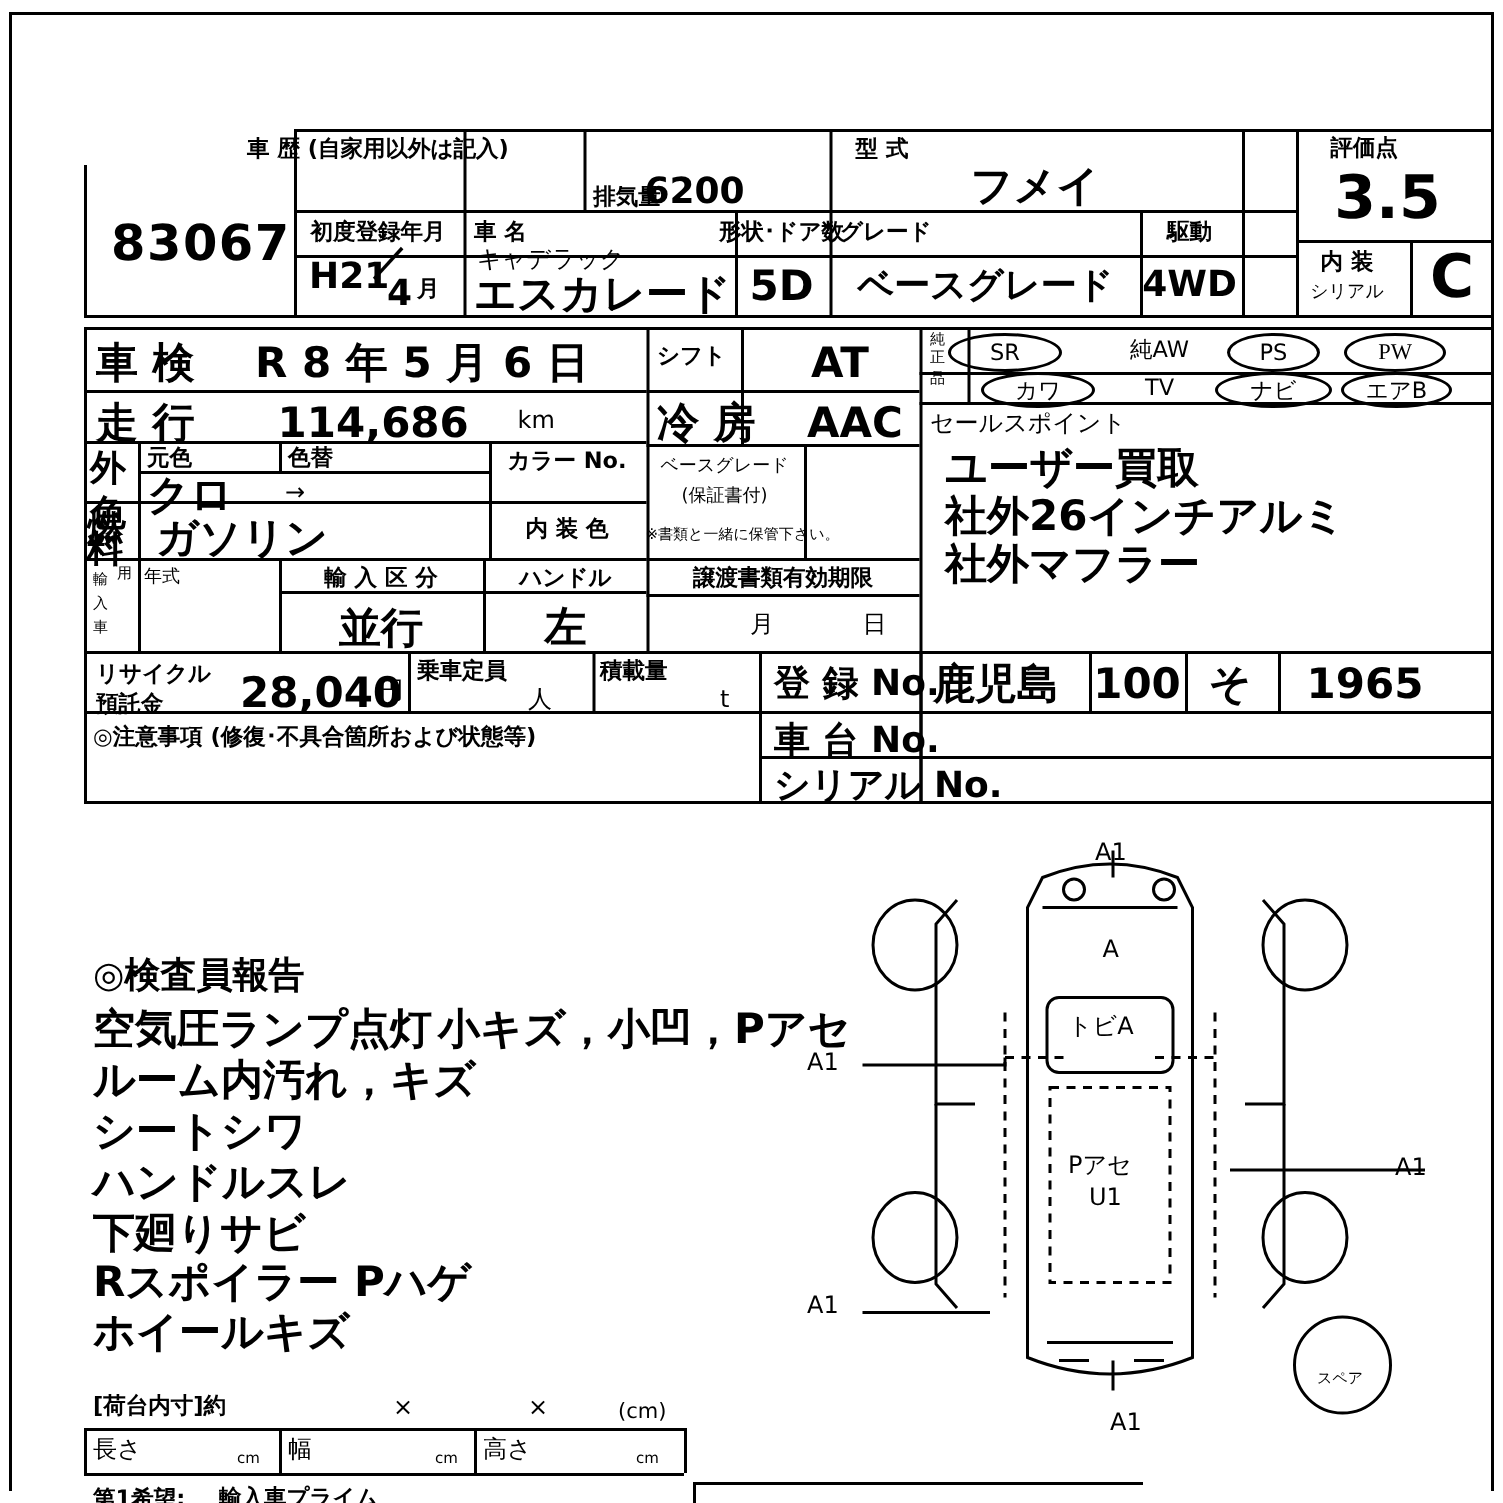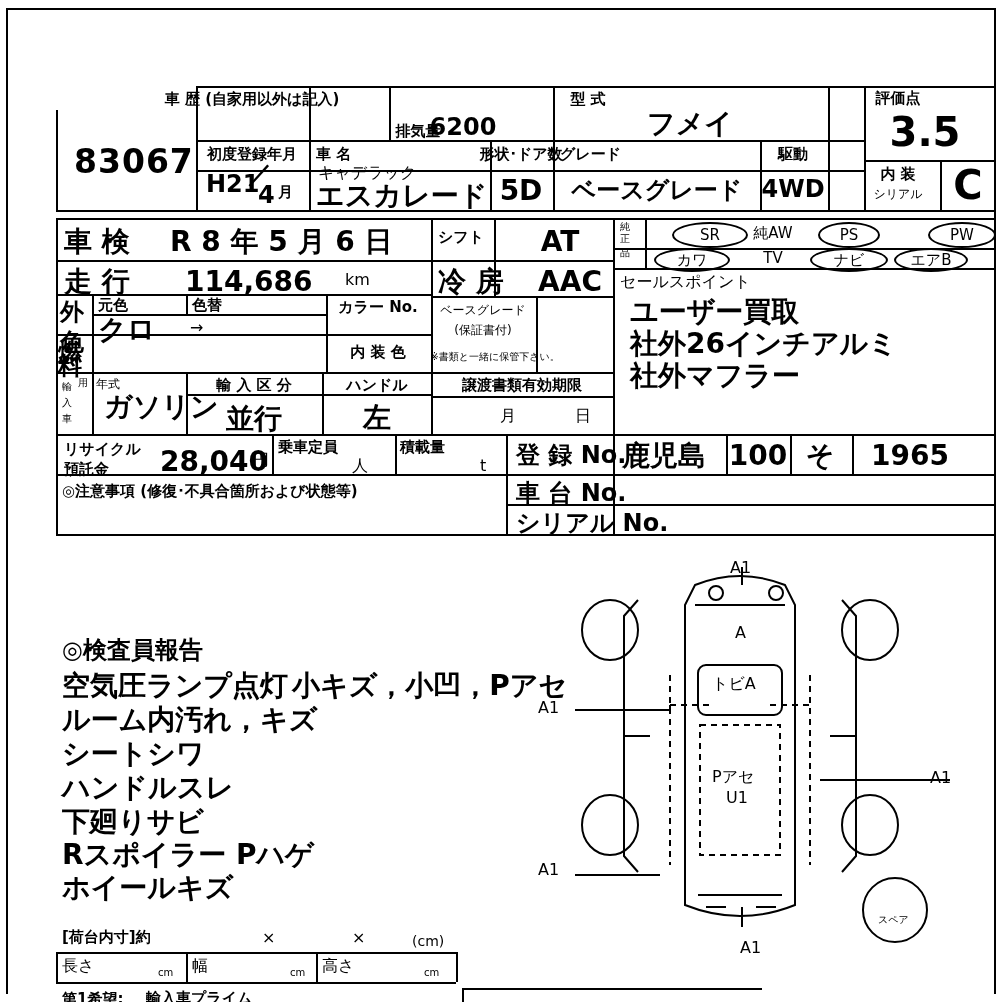--- a/index.html
+++ b/index.html
@@ -60,21 +60,21 @@
   <div class="bd h" style="left:864px;top:86px;width:132px;"></div>
 
   <div class="txt lotno" style="left:74px;top:145px;">83067</div>
 
   <div class="txt lbl-b c" style="left:252px;top:92px;">車 歴 (自家用以外は記入)</div>
   <div class="txt lbl-b c" style="left:418px;top:92px;margin-top:32px;">排気量</div>
   <div class="txt val-b c" style="left:463px;top:115px;">6200</div>
   <div class="txt lbl-b c" style="left:588px;top:92px;">型  式</div>
   <div class="txt big c" style="left:690px;top:110px;">フメイ</div>
 
-  <div class="txt lbl-b c" style="left:898px;top:91px;">評価点</div>
+  <div class="txt lbl-b c" style="left:898px;top:91px;padding-left:23px;">評価点</div>
   <div class="txt grade c" style="left:925px;top:112px;">3.5</div>
   <div class="txt lbl-b c" style="left:898px;top:167px;">内 装</div>
   <div class="txt small c" style="left:898px;top:188px;">シリアル</div>
   <div class="txt grade c" style="left:968px;top:165px;">C</div>
 
   <div class="txt lbl-b c" style="left:252px;top:147px;">初度登録年月</div>
   <div class="txt val-b" style="left:206px;top:172px;">H21</div>
   <div class="txt val-b" style="left:248px;top:162px;">／</div>
   <div class="txt val-b" style="left:258px;top:183px;">4</div>
   <div class="txt lbl-b" style="left:278px;top:185px;">月</div>
@@ -144,21 +144,21 @@
   <div class="txt val-b" style="left:60px;top:300px;">外</div>
   <div class="txt val-b" style="left:60px;top:330px;">色</div>
   <div class="txt lbl-b" style="left:98px;top:298px;">元色</div>
   <div class="txt big" style="left:98px;top:316px;">クロ</div>
   <div class="txt lbl-b" style="left:192px;top:298px;">色替</div>
   <div class="txt val" style="left:190px;top:320px;">→</div>
   <div class="txt lbl-b c" style="left:378px;top:300px;">カラー No.</div>
 
   <div class="txt val-b" style="left:58px;top:340px;">燃</div>
   <div class="txt val-b" style="left:58px;top:354px;">料</div>
-  <div class="txt big" style="left:104px;top:345px;margin-top:48px;">ガソリン</div>
+  <div class="txt big" style="left:104px;top:345px;">ガソリン</div>
   <div class="txt lbl-b c" style="left:378px;top:345px;">内 装 色</div>
 
   <div class="txt xsmall" style="left:62px;top:382px;">輸</div>
   <div class="txt xsmall" style="left:62px;top:398px;">入</div>
   <div class="txt xsmall" style="left:62px;top:414px;">車</div>
   <div class="txt xsmall" style="left:62px;top:378px;left:78px;">用</div>
   <div class="txt small" style="left:96px;top:378px;">年式</div>
   <div class="txt lbl-b c" style="left:254px;top:378px;">輸 入 区 分</div>
   <div class="txt big c" style="left:254px;top:405px;">並行</div>
   <div class="txt lbl-b c" style="left:377px;top:378px;">ハンドル</div>
@@ -183,24 +183,24 @@
   <div class="txt small c" style="left:483px;top:324px;">(保証書付)</div>
   <div class="txt xsmall c" style="left:495px;top:352px;">※書類と一緒に保管下さい。</div>
   <div class="txt lbl-b c" style="left:522px;top:378px;">譲渡書類有効期限</div>
   <div class="txt val" style="left:500px;top:408px;">月</div>
   <div class="txt val" style="left:575px;top:408px;">日</div>
 
   <div class="txt xsmall" style="left:620px;top:222px;">純</div>
   <div class="txt xsmall" style="left:620px;top:234px;">正</div>
   <div class="txt xsmall" style="left:620px;top:248px;">品</div>
 
-  <div class="oval" style="left:672px;top:222px;width:72px;height:22px;">SR</div>
+  <div class="oval" style="left:632px;top:222px;width:72px;height:22px;">SR</div>
   <div class="ovalbox" style="left:736px;top:222px;width:74px;height:22px;">純AW</div>
   <div class="oval" style="left:818px;top:222px;width:58px;height:22px;">PS</div>
-  <div class="oval" style="left:928px;top:222px;width:64px;height:22px;">PW</div>
+  <div class="oval" style="left:896px;top:222px;width:64px;height:22px;font-family:Liberation Serif, serif;">PW</div>
 
   <div class="oval" style="left:654px;top:248px;width:72px;height:20px;">カワ</div>
   <div class="ovalbox" style="left:736px;top:248px;width:74px;height:20px;">TV</div>
   <div class="oval" style="left:810px;top:248px;width:74px;height:20px;">ナビ</div>
   <div class="oval" style="left:894px;top:248px;width:70px;height:20px;">エアB</div>
 
   <div class="txt val" style="left:620px;top:274px;">セールスポイント</div>
   <div class="txt big" style="left:630px;top:298px;">ユーザー買取</div>
   <div class="txt big" style="left:630px;top:330px;">社外26インチアルミ</div>
   <div class="txt big" style="left:630px;top:362px;">社外マフラー</div>

